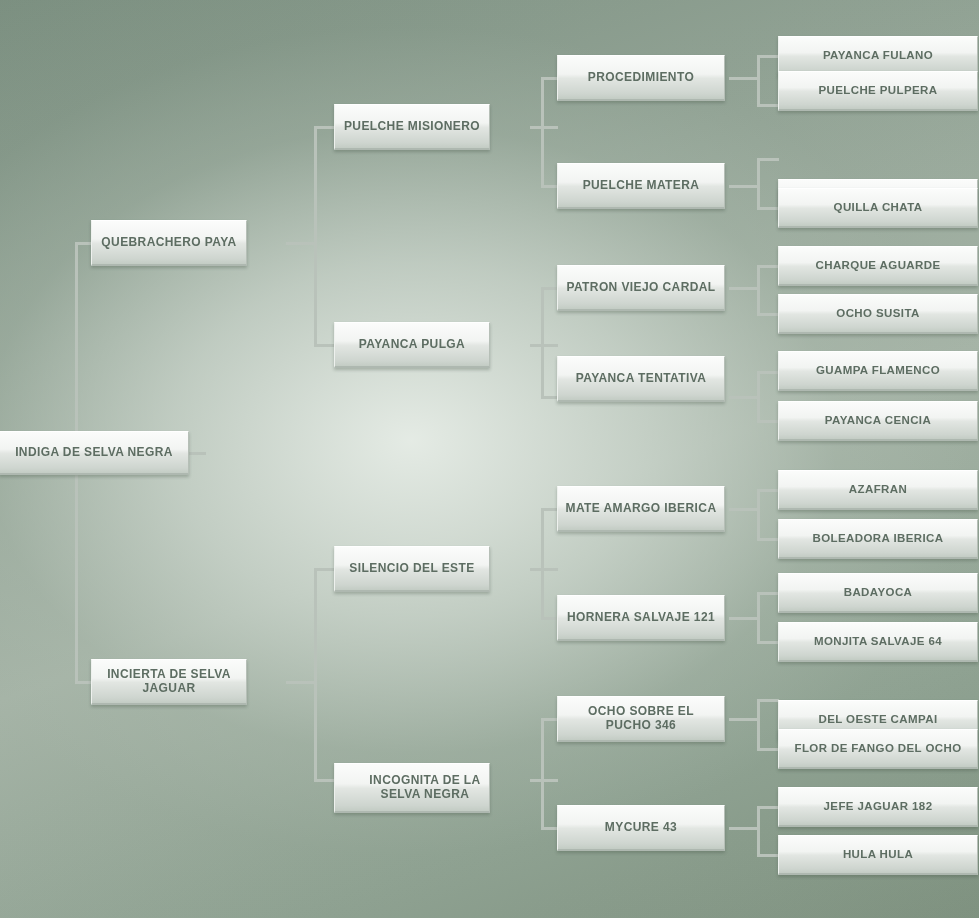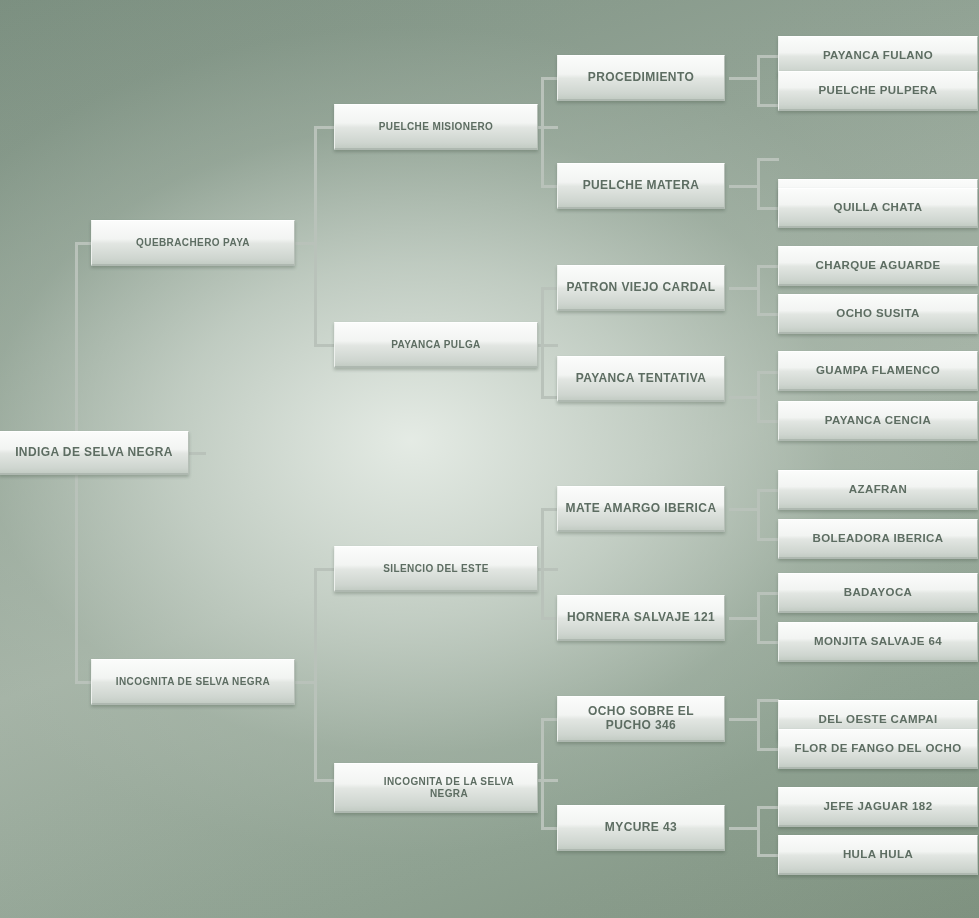--- a/index.html
+++ b/index.html
@@ -42,21 +42,21 @@
     background: linear-gradient(to bottom, #fbfcfb 0%, #f2f4f2 42%, #e2e6e2 52%, #ced5cf 88%, #c3ccc4 100%);
     border-top: 1px solid #ffffff;
     border-left: 1px solid #eef1ee;
     border-right: 1px solid #b6bfb7;
     border-bottom: 2px solid #aeb8b0;
     box-shadow: 0 2px 3px rgba(60,75,62,0.30);
     line-height: 1.15;
     padding: 2px 6px;
   }
   .gen0 { width: 190px; height: 44px; font-size: 12px; }
-  .gen1 { width: 204px; height: 46px; font-size: 10px; }
+  .gen1 { width: 156px; height: 46px; font-size: 12px; }
   .gen2 { width: 168px; height: 46px; font-size: 12px; }
   .gen3 { width: 200px; height: 40px; font-size: 11.5px; }
 </style>
 </head>
 <body>
 
 <div id="pedigree-root">
 
   <div class="conn h" style="left:190px; top:452px; width:16px;"></div>
   <div class="conn v" style="left:75px; top:242px; height:440px;"></div>
@@ -135,21 +135,21 @@
   <div class="conn h" style="left:757px; top:854px; width:22px;"></div>
 
   <div class="node gen0" style="left:-1px; top:431px;">
     <span>INDIGA DE SELVA NEGRA</span>
   </div>
 
   <div class="node gen1" style="left:91px; top:220px;">
     <span>QUEBRACHERO PAYA</span>
   </div>
   <div class="node gen1" style="left:91px; top:659px;">
-    <span>INCOGNITA DE SELVA NEGRA</span>
+    <span>INCIERTA DE SELVA JAGUAR</span>
   </div>
 
   <div class="node gen1" style="left:334px; top:104px;">
     <span>PUELCHE MISIONERO</span>
   </div>
   <div class="node gen1" style="left:334px; top:322px;">
     <span>PAYANCA PULGA</span>
   </div>
   <div class="node gen1" style="left:334px; top:546px;">
     <span>SILENCIO DEL ESTE</span>

